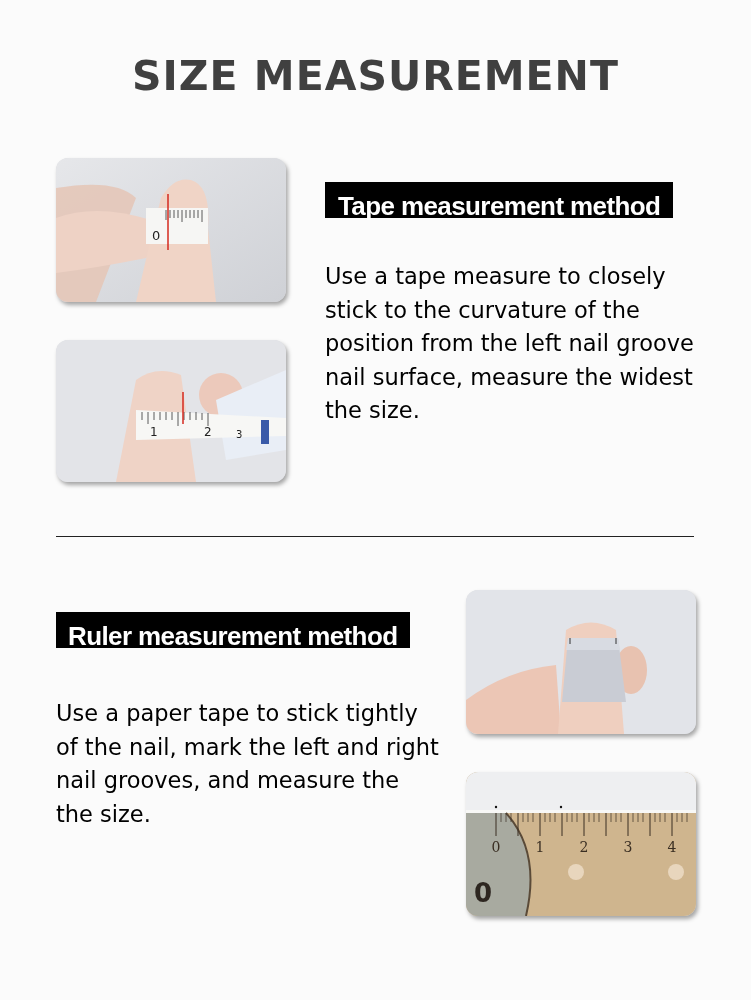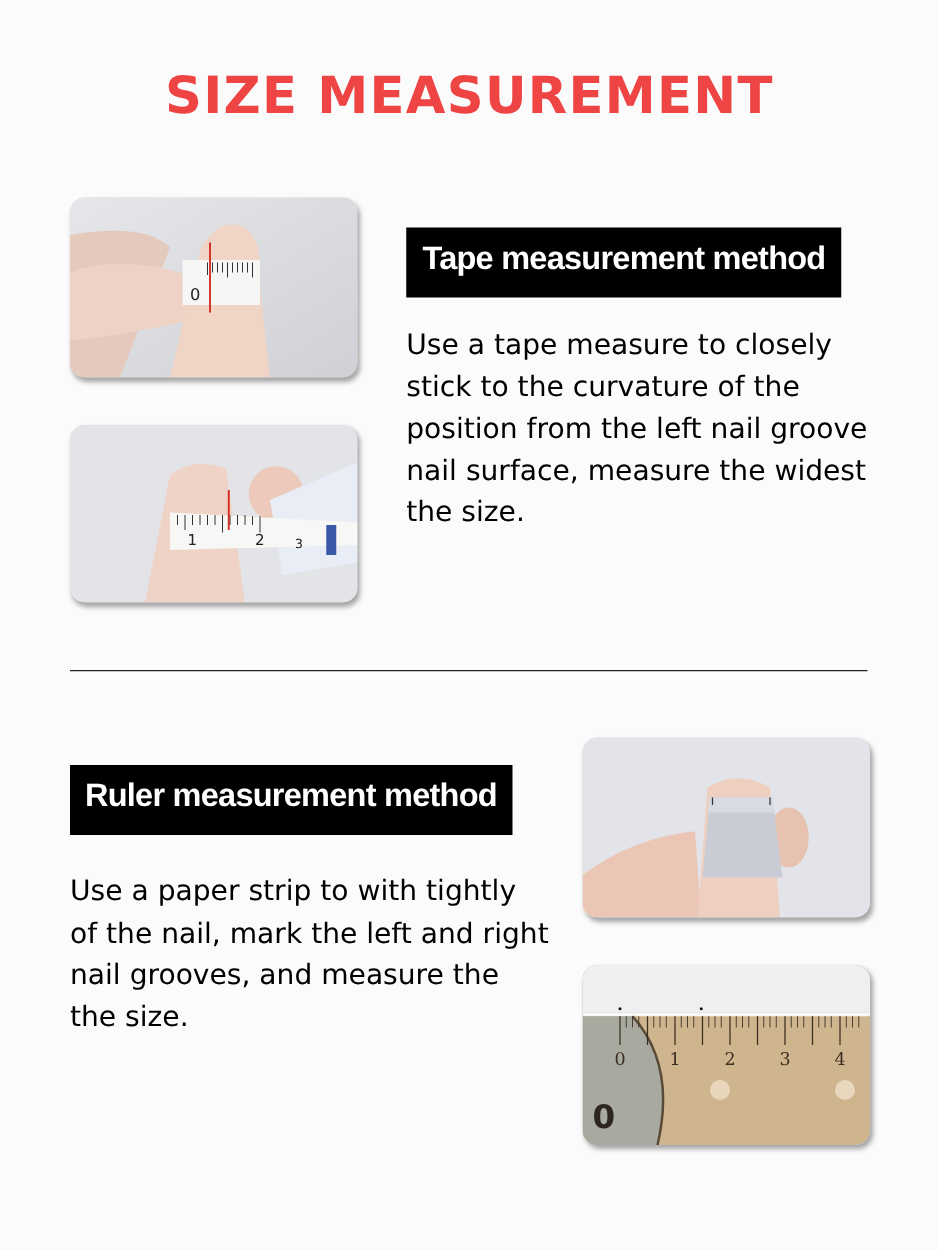--- a/index.html
+++ b/index.html
@@ -6,34 +6,34 @@
   body {
     width:751px; height:1000px; overflow:hidden;
     background:#fbfbfb;
     font-family:"DejaVu Sans", sans-serif;
     color:#222;
     position:relative;
   }
   .page-title {
     position:absolute; left:0; top:52px; width:751px;
     text-align:center; font-size:41px; font-weight:bold;
-    color:#ef4444; letter-spacing:1px;
+    color:#404040; letter-spacing:1px;
     font-family:"DejaVu Sans", sans-serif;
   }
   .photo {
     position:absolute; border-radius:12px; overflow:hidden;
     box-shadow:2px 3px 4px rgba(0,0,0,0.35);
     background:#dcdde0;
   }
   .photo svg { display:block; width:100%; height:100%; }
   .label-box {
     position:absolute; background:#000; color:#fff;
     font-family:"Liberation Sans", sans-serif;
     font-size:26px; font-weight:bold; letter-spacing:-0.6px;
-    height:56px; line-height:48px; box-sizing:border-box;
+    height:36px; line-height:48px; box-sizing:border-box;
     padding:0 13px; white-space:nowrap;
   }
   .desc {
     position:absolute; font-family:"DejaVu Sans", sans-serif;
     font-size:22.5px; line-height:33.5px; color:#000000;
     margin:0;
   }
   .desc span { display:block; white-space:nowrap; }
   .divider {
     position:absolute; left:56px; top:536px; width:638px; height:0;
@@ -112,21 +112,21 @@
   <span>position from the left nail groove</span>
   <span>nail surface, measure the widest</span>
   <span>the size.</span>
 </p>
 
 <div class="divider"></div>
 
 <div class="label-box" style="left:56px;top:612px;padding-left:12px;">Ruler measurement method</div>
 
 <p class="desc" style="left:56px;top:697px;">
-  <span>Use a paper strip to with tightly</span>
+  <span>Use a paper tape to stick tightly</span>
   <span>of the nail, mark the left and right</span>
   <span>nail grooves, and measure the</span>
   <span>the size.</span>
 </p>
 
 <div class="photo" style="left:466px;top:590px;width:230px;height:144px;">
   <svg viewBox="0 0 230 144" preserveAspectRatio="none">
     <rect width="230" height="144" fill="#e2e4e9"></rect>
     <path d="M0 110 Q40 80 90 75 L95 144 L0 144Z" fill="#ecc6b5"></path>
     <ellipse cx="165" cy="80" rx="16" ry="24" fill="#e8c2b0"></ellipse>

